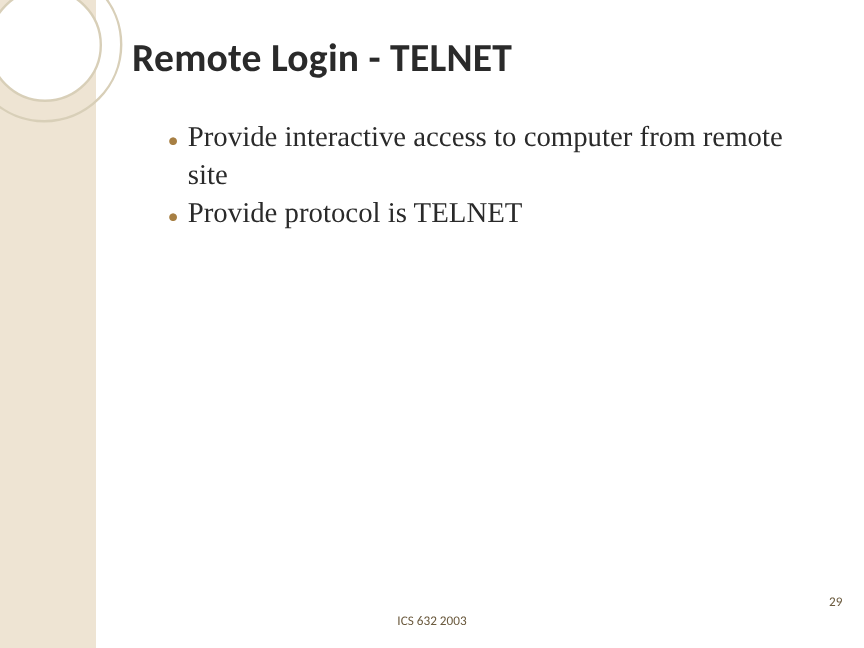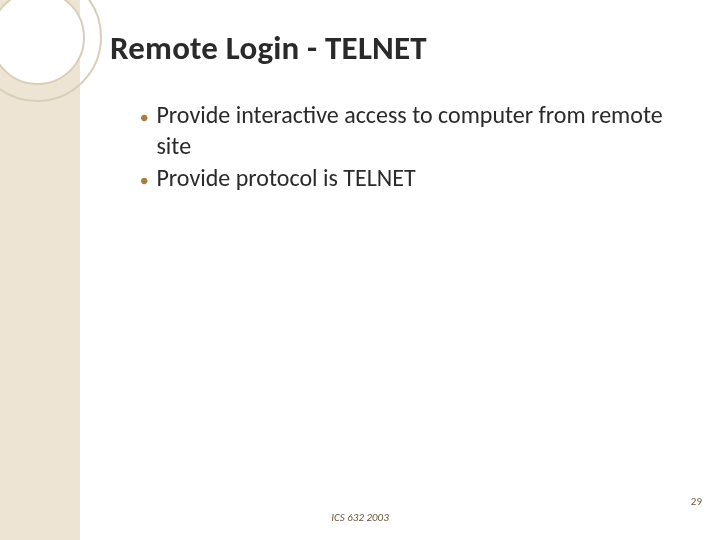--- a/index.html
+++ b/index.html
@@ -69,30 +69,30 @@
     }
     .bullet-marker {
       color: #a77f43;
       font-size: 14px;
       margin-right: 8px;
       margin-top: 9px;
       flex-shrink: 0;
     }
     .bullet-text {
       flex: 1;
+      font-family: Liberation Serif, serif;
     }
     .footer-center {
       position: absolute;
       left: 0;
       right: 0;
       bottom: 16px;
       text-align: center;
       font-size: 11px;
       color: #6b5a3e;
-      font-style: italic;
     }
     .footer-right {
       position: absolute;
       right: 18px;
       bottom: 32px;
       font-size: 11px;
       color: #6b5a3e;
     }
   </style>
 </head>

